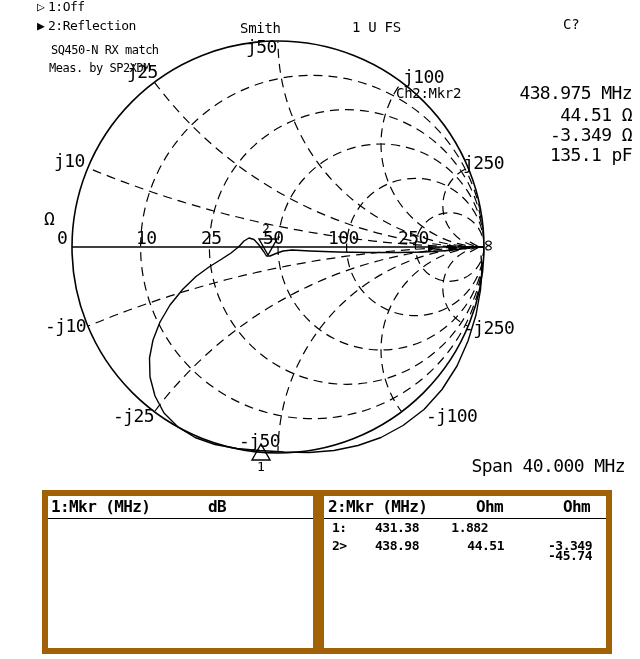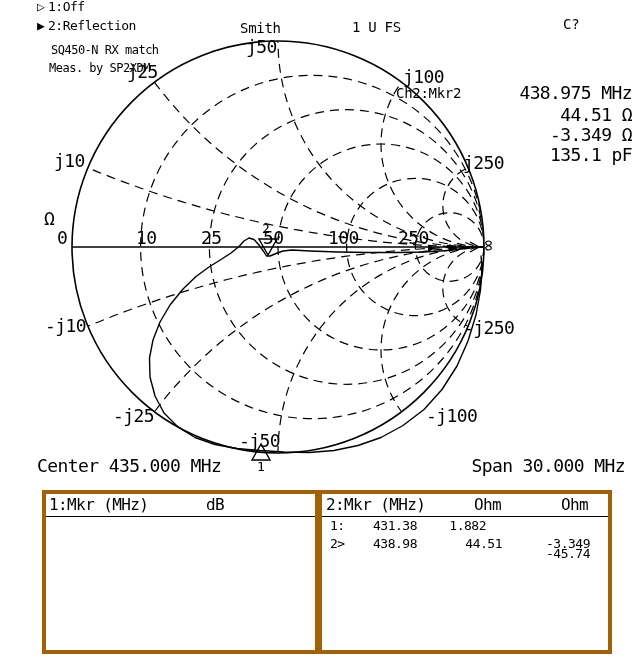--- a/index.html
+++ b/index.html
@@ -9,21 +9,21 @@
     font-family:"DejaVu Sans Mono", monospace; color:#000; overflow:hidden;
   }
   .abs { position:absolute; white-space:pre; line-height:1.05; }
   .t12 { font-size:12px; letter-spacing:-0.5px; }
   .t13 { font-size:13px; letter-spacing:-0.5px; }
   .t14 { font-size:14px; letter-spacing:-0.3px; }
   .t15 { font-size:16px; letter-spacing:-0.6px; }
   .t18 { font-size:18px; letter-spacing:-0.6px; }
   .right { text-align:right; }
   svg { position:absolute; left:0; top:0; }
-  .pane { position:absolute; border:4px solid #a16207; background:#fff; }
+  .pane { position:absolute; border:6px solid #a16207; background:#fff;font-weight:bold; }
   .pane-header { position:relative; height:23px; border-bottom:1px solid #000; }
   .rot { display:inline-block; transform:rotate(90deg); transform-origin:center; }
 </style>
 </head>
 <body>
 
 <div id="screen">
 
   <svg width="640" height="659" viewBox="0 0 640 659">
     <defs>
@@ -107,22 +107,21 @@
   <div class="abs t18" style="left:54px;  top:152px;">j10</div>
   <div class="abs t18" style="left:45px;  top:317px;">-j10</div>
   <div class="abs t18" style="left:113px; top:407px;">-j25</div>
   <div class="abs t18" style="left:239px; top:432px;">-j50</div>
   <div class="abs t18" style="left:394px; top:407px;margin-left:32px;">-j100</div>
   <div class="abs t18" style="left:463px; top:319px;">-j250</div>
 
   <div class="abs t13" style="left:262px; top:222px;">2</div>
   <div class="abs t13" style="left:257px; top:460px;">1</div>
 
-  <div class="abs t18" style="left:37px; top:457px;">Center 435.000 MHz</div>
-  <div class="abs t18 right" style="right:15px; top:457px; width:200px;">Span 30.000 MHz</div>
+  <div class="abs t18 right" style="right:15px; top:457px; width:200px;">Span 40.000 MHz</div>
 
   <div class="pane" style="left:42px; top:490px; width:277px; height:164px;">
     <div class="pane-header">
       <span class="abs t15" style="left:3px; top:3px;">1:Mkr (MHz)</span>
       <span class="abs t15" style="left:160px; top:3px;">dB</span>
     </div>
   </div>
 
   <div class="pane" style="left:318px; top:490px; width:294px; height:164px;">
     <div class="pane-header">

